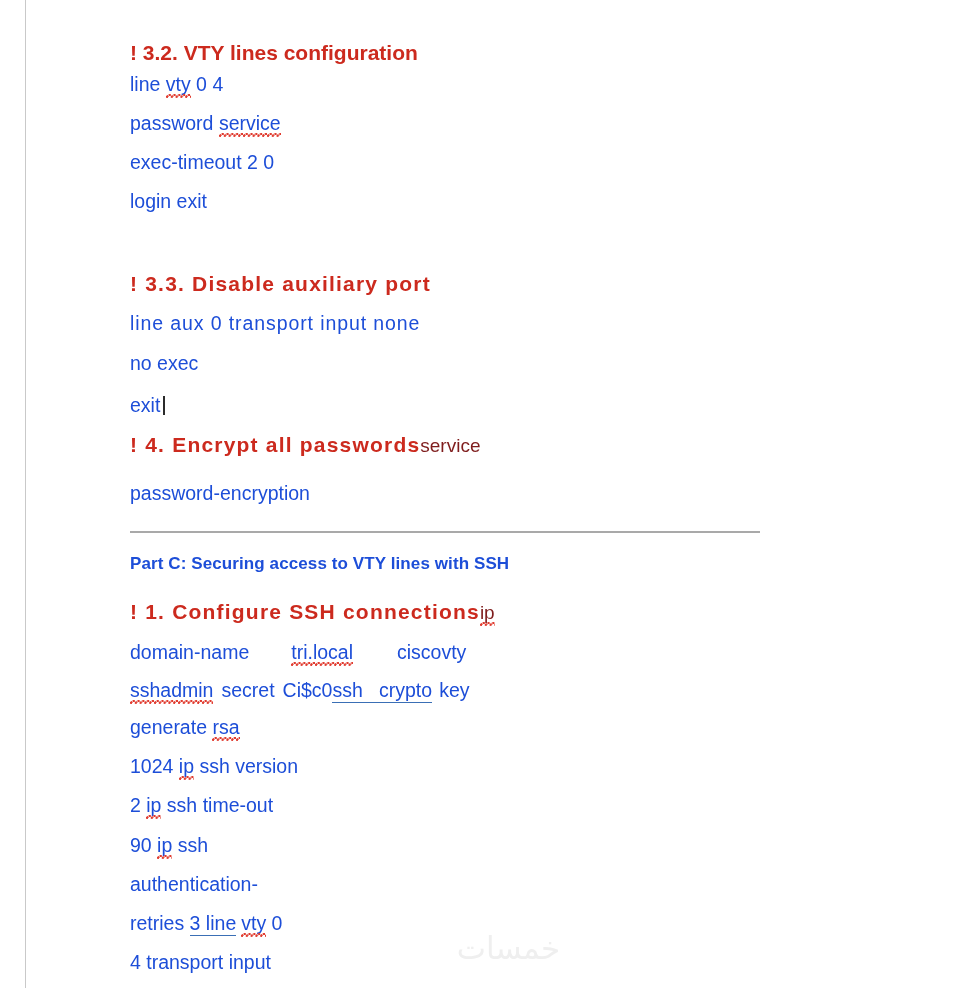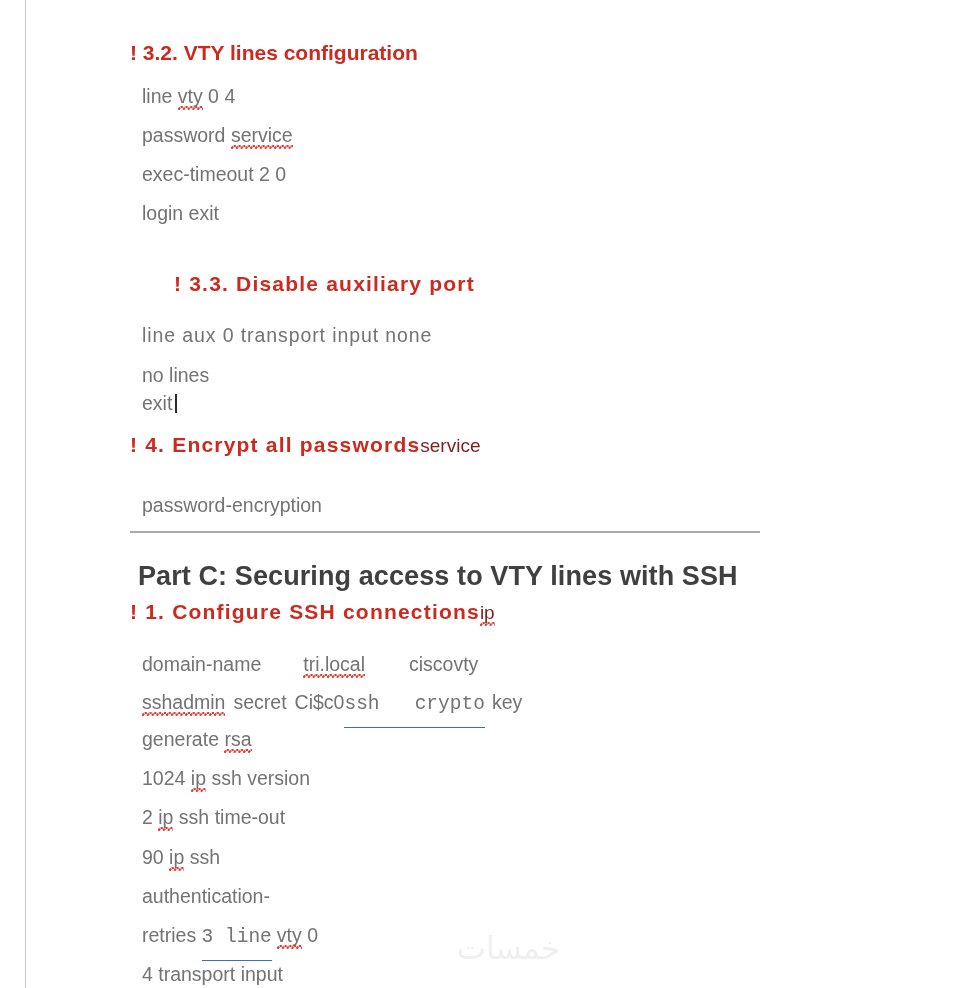--- a/index.html
+++ b/index.html
@@ -63,34 +63,34 @@
     color: #cc2a1e;
     font-size: 21px;
     font-weight: 600;
     line-height: 1.0;
     margin: 0;
     white-space: pre-wrap;
   }
   .h-red.spaced { letter-spacing: 1.2px; }
 
   .h-part {
-    color: #404040;
-    font-size: 27px;
+    color: #1d4ed8;
+    font-size: 17px;
     font-weight: 700;
     line-height: 1.0;
-    margin: 8px;
+    margin: 0;
     letter-spacing: 0.1px;
   }
 
   .body-line {
-    color: #737373;
+    color: #1d4ed8;
     font-size: 19.5px;
     font-weight: 400;
     line-height: 1.0;
-    margin: 12px;
+    margin: 0;
     white-space: pre-wrap;
   }
   .body-line.wide { letter-spacing: 0.9px; }
 
   .inline-body {
     color: #7f1d1d;
     font-size: 19px;
     font-weight: 400;
     letter-spacing: 0;
   }
@@ -109,22 +109,21 @@
     height: 4px;
     background-image:
       radial-gradient(circle at 1.2px 2.6px, #e03b2f 1.1px, rgba(0,0,0,0) 1.4px),
       radial-gradient(circle at 3.6px 1.0px, #e03b2f 1.1px, rgba(0,0,0,0) 1.4px);
     background-size: 4.8px 4px;
     background-repeat: repeat-x;
   }
 
   .gr-blue {
     border-bottom: 1.6px solid #3a6fb5;
-    padding-bottom: 12px;
-    font-family: Liberation Mono, monospace;
+    padding-bottom: 1px;
   }
 
   
   .caret {
     display: inline-block;
     width: 1.5px;
     height: 19px;
     background: #2b2b2b;
     vertical-align: -3px;
     margin-left: 3px;
@@ -167,27 +166,27 @@
       <h2 class="h-red abs" style="top:42px;">! 3.2. VTY lines configuration</h2>
 
       <p class="body-line abs" style="top:75px;"><span>line </span><span class="sp-red">vty</span><span> 0 4</span></p>
 
       <p class="body-line abs" style="top:114px;"><span>password </span><span class="sp-red">service</span></p>
 
       <p class="body-line abs" style="top:153px;">exec-timeout 2 0</p>
 
       <p class="body-line abs" style="top:192px;">login exit</p>
 
-      <h2 class="h-red spaced abs" style="top:273px;margin-left:44px;">! 3.3. Disable auxiliary port</h2>
+      <h2 class="h-red spaced abs" style="top:273px;">! 3.3. Disable auxiliary port</h2>
 
       <p class="body-line wide abs" style="top:314px;">line aux 0 transport input none</p>
 
-      <p class="body-line abs" style="top:354px;">no lines</p>
-
-      <p class="body-line abs" style="top:382px;text-align:center;"><span>exit</span><span class="caret"></span></p>
+      <p class="body-line abs" style="top:354px;">no exec</p>
+
+      <p class="body-line abs" style="top:396px;text-align:center;"><span>exit</span><span class="caret"></span></p>
 
       <h2 class="h-red spaced abs" style="top:434px;"><span>! 4. Encrypt all passwords</span><span class="inline-body" style="letter-spacing:0;">service</span></h2>
 
       <p class="body-line abs" style="top:484px;">password-encryption</p>
 
       <div class="hr-divider abs" style="top:531px;"></div>
 
       <h1 class="h-part abs" style="top:555px;">Part C: Securing access to VTY lines with SSH</h1>
 
       <h2 class="h-red spaced abs" style="top:601px;"><span>! 1. Configure SSH connections</span><span class="inline-body sp-red" style="letter-spacing:0;">ip</span></h2>

